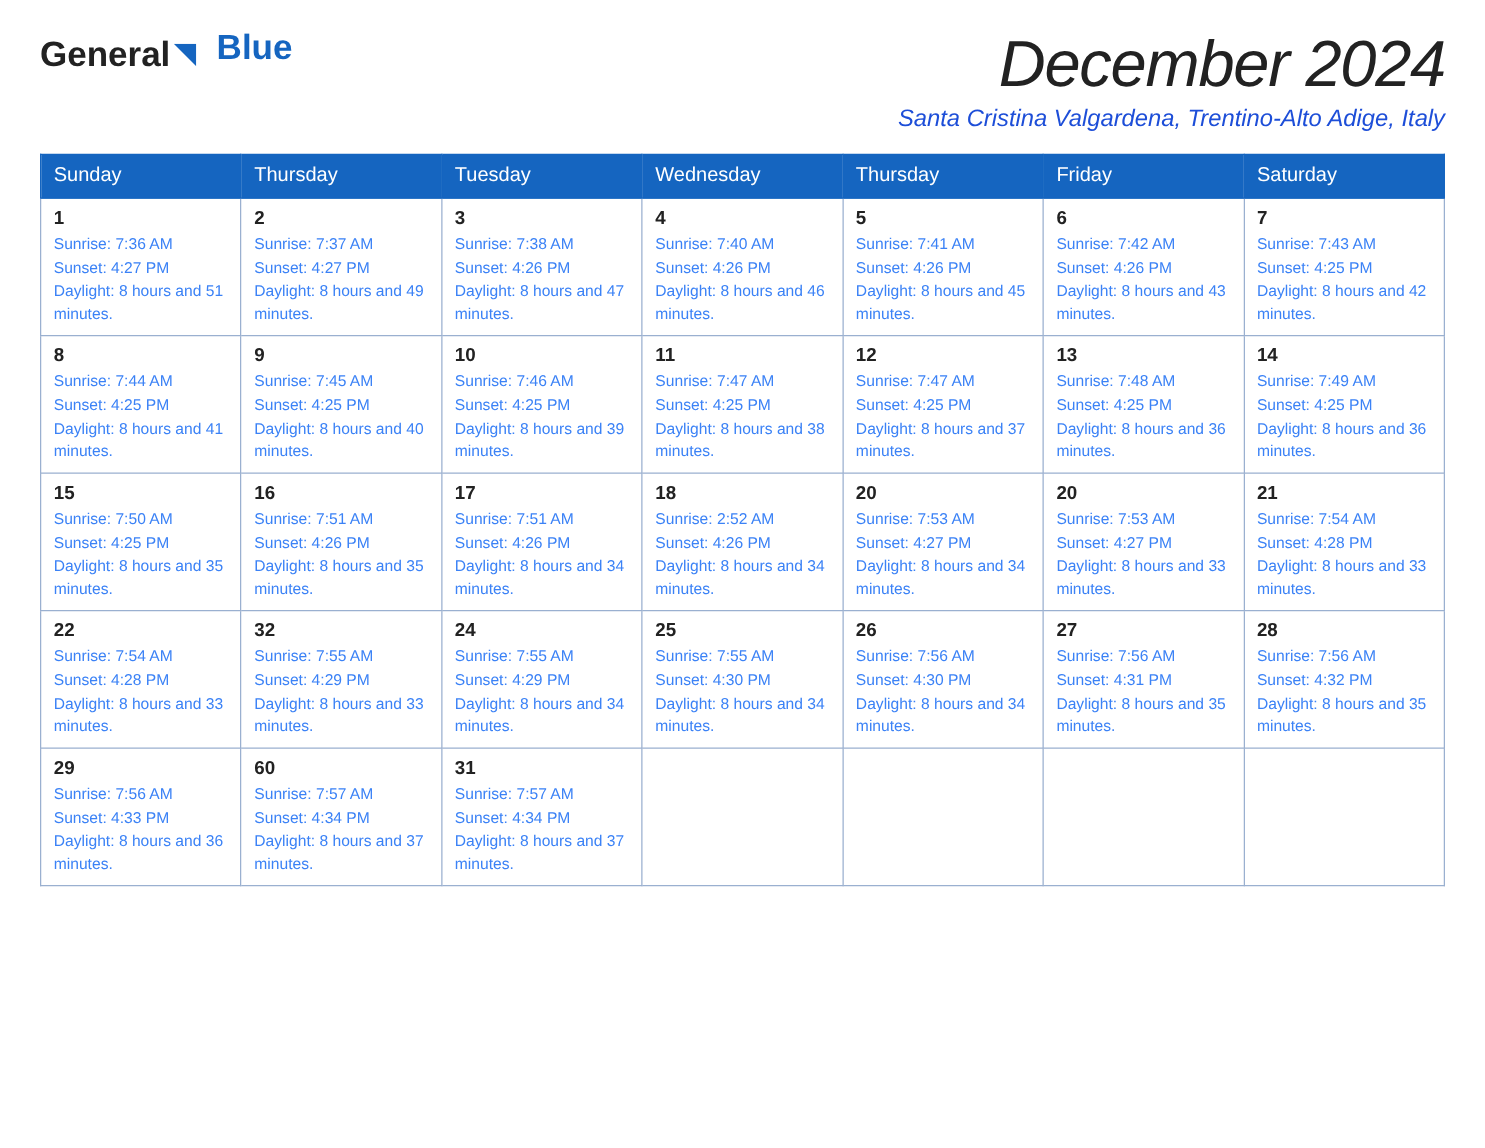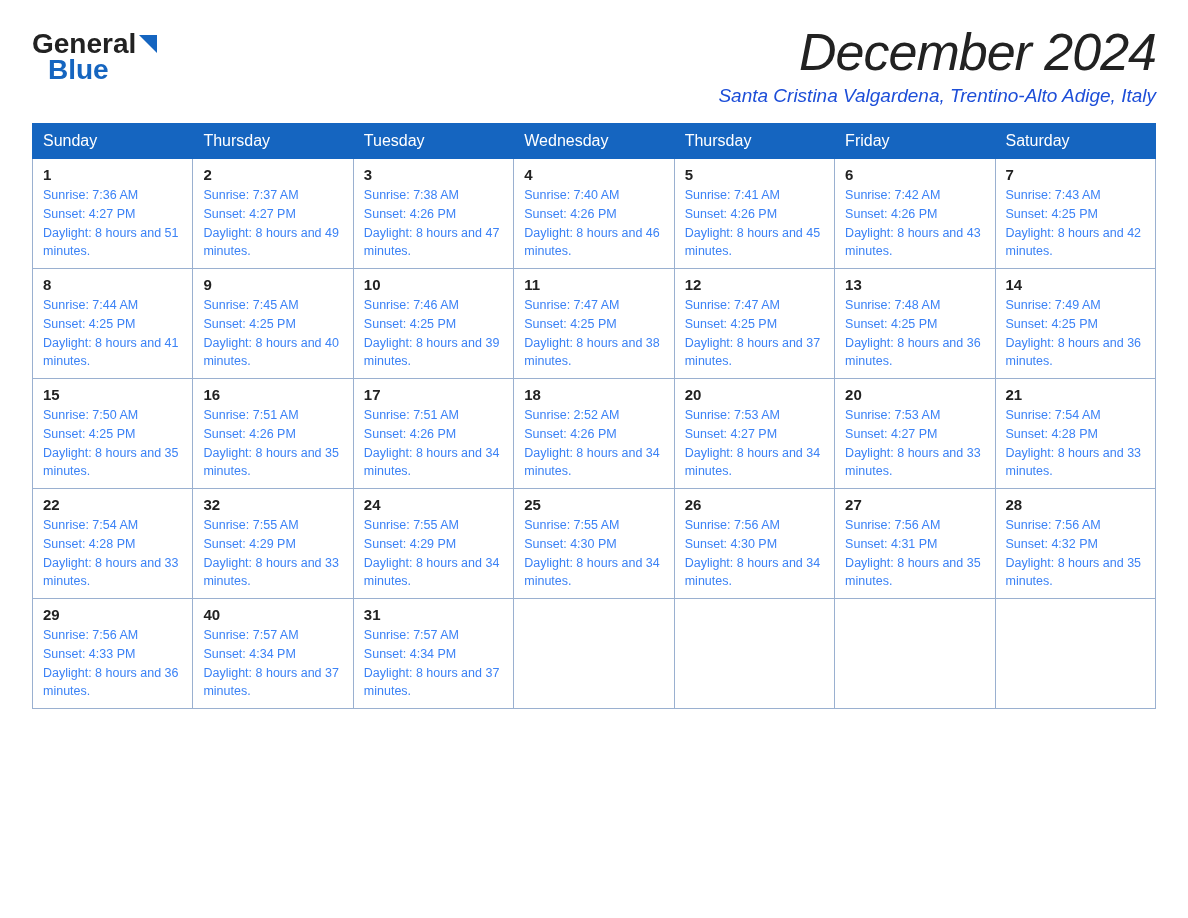--- a/index.html
+++ b/index.html
@@ -12,21 +12,21 @@
       min-height: 918px;
     }
     .header-row {
       display: flex;
       align-items: flex-start;
       justify-content: space-between;
       margin-bottom: 8px;
     }
     .logo {
       display: flex;
-      flex-direction: column;
+      flex-direction: row;
       align-items: flex-start;
       margin-top: 4px;
     }
     .title-block {
       text-align: right;
     }
     .month-title {
       font-size: 52px;
       font-weight: 300;
       color: #222;
@@ -356,21 +356,21 @@
       <tr>
         <td>
         <span class="day-num">29</span>
         <div class="day-info">
           <span>Sunrise: 7:56 AM</span><br>
           <span>Sunset: 4:33 PM</span><br>
           <span>Daylight: 8 hours and 36 minutes.</span>
         </div>
       </td>
         <td>
-        <span class="day-num">40</span>
+        <span class="day-num">60</span>
         <div class="day-info">
           <span>Sunrise: 7:57 AM</span><br>
           <span>Sunset: 4:34 PM</span><br>
           <span>Daylight: 8 hours and 37 minutes.</span>
         </div>
       </td>
         <td>
         <span class="day-num">31</span>
         <div class="day-info">
           <span>Sunrise: 7:57 AM</span><br>

